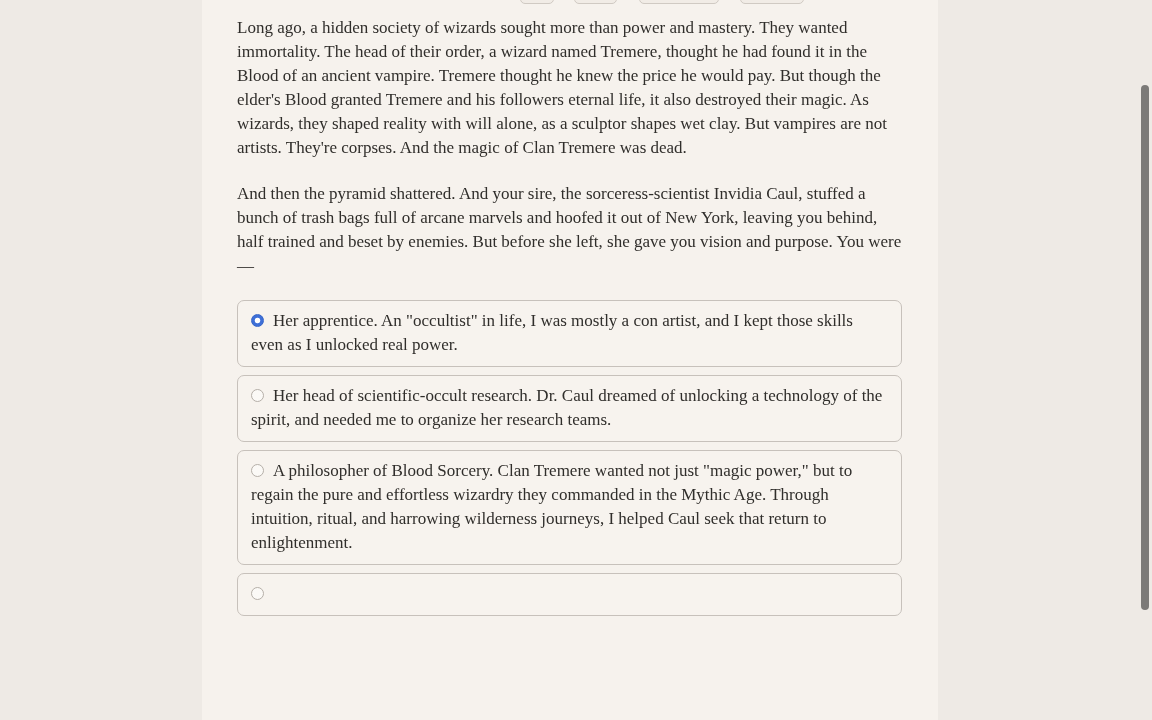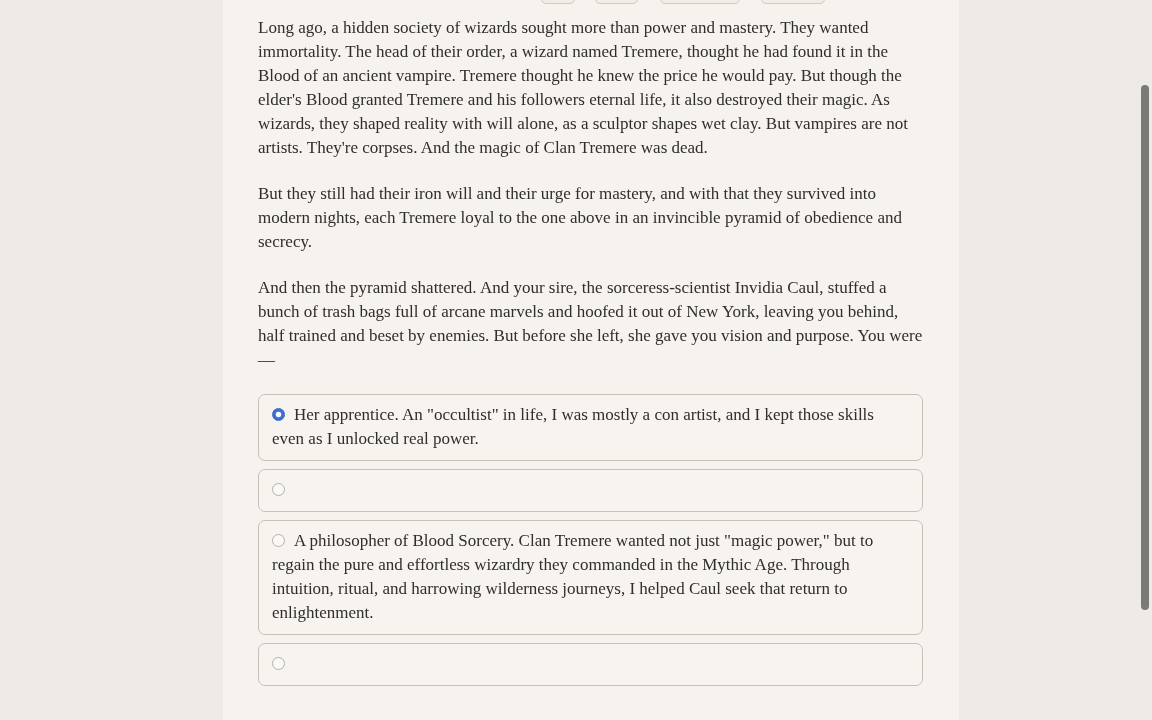--- a/index.html
+++ b/index.html
@@ -6,21 +6,21 @@
   html,body { width:1152px; height:720px; }
   body {
     position:relative;
     overflow:hidden;
     background:#eeeae5;
     font-family:"Liberation Serif", serif;
     color:#302e2b;
   }
   .content-column {
     position:absolute;
-    left:223px; top:0;
+    left:202px; top:0;
     width:736px; height:720px;
     background:#f6f2ed;
   }
   .text-area {
     position:absolute;
     left:35px; top:0;
     width:665px;
   }
   .story-paragraph {
     font-size:17px;
@@ -81,31 +81,30 @@
 <div class="content-column">
 
   <div class="text-area">
 
     <div class="top-button" id="top-button-1"></div>
     <div class="top-button" id="top-button-2"></div>
     <div class="top-button" id="top-button-3"></div>
     <div class="top-button" id="top-button-4"></div>
 
     <p class="story-paragraph">Long ago, a hidden society of wizards sought more than power and mastery. They wanted immortality. The head of their order, a wizard named Tremere, thought he had found it in the Blood of an ancient vampire. Tremere thought he knew the price he would pay. But though the elder's Blood granted Tremere and his followers eternal life, it also destroyed their magic. As wizards, they shaped reality with will alone, as a sculptor shapes wet clay. But vampires are not artists. They're corpses. And the magic of Clan Tremere was dead.</p>
-    <p class="story-paragraph">But they still had their iron will and their urge for mastery, and with that they survived into modern nights, each Tremere loyal to the one above in an invincible pyramid of obedience and secrecy.</p>
     <p class="story-paragraph">And then the pyramid shattered. And your sire, the sorceress-scientist Invidia Caul, stuffed a bunch of trash bags full of arcane marvels and hoofed it out of New York, leaving you behind, half trained and beset by enemies. But before she left, she gave you vision and purpose. You were—</p>
 
     <div class="choices-group">
 
       <div class="choice-option">
         <span class="radio selected"></span><span>Her apprentice. An "occultist" in life, I was mostly a con artist, and I kept those skills even as I unlocked real power.</span>
       </div>
 
       <div class="choice-option">
-        <span class="radio unselected"></span>
+        <span class="radio unselected"></span><span>Her head of scientific-occult research. Dr. Caul dreamed of unlocking a technology of the spirit, and needed me to organize her research teams.</span>
       </div>
 
       <div class="choice-option">
         <span class="radio unselected"></span><span>A philosopher of Blood Sorcery. Clan Tremere wanted not just "magic power," but to regain the pure and effortless wizardry they commanded in the Mythic Age. Through intuition, ritual, and harrowing wilderness journeys, I helped Caul seek that return to enlightenment.</span>
       </div>
 
       <div class="choice-option">
         <span class="radio unselected"></span>
       </div>
 

